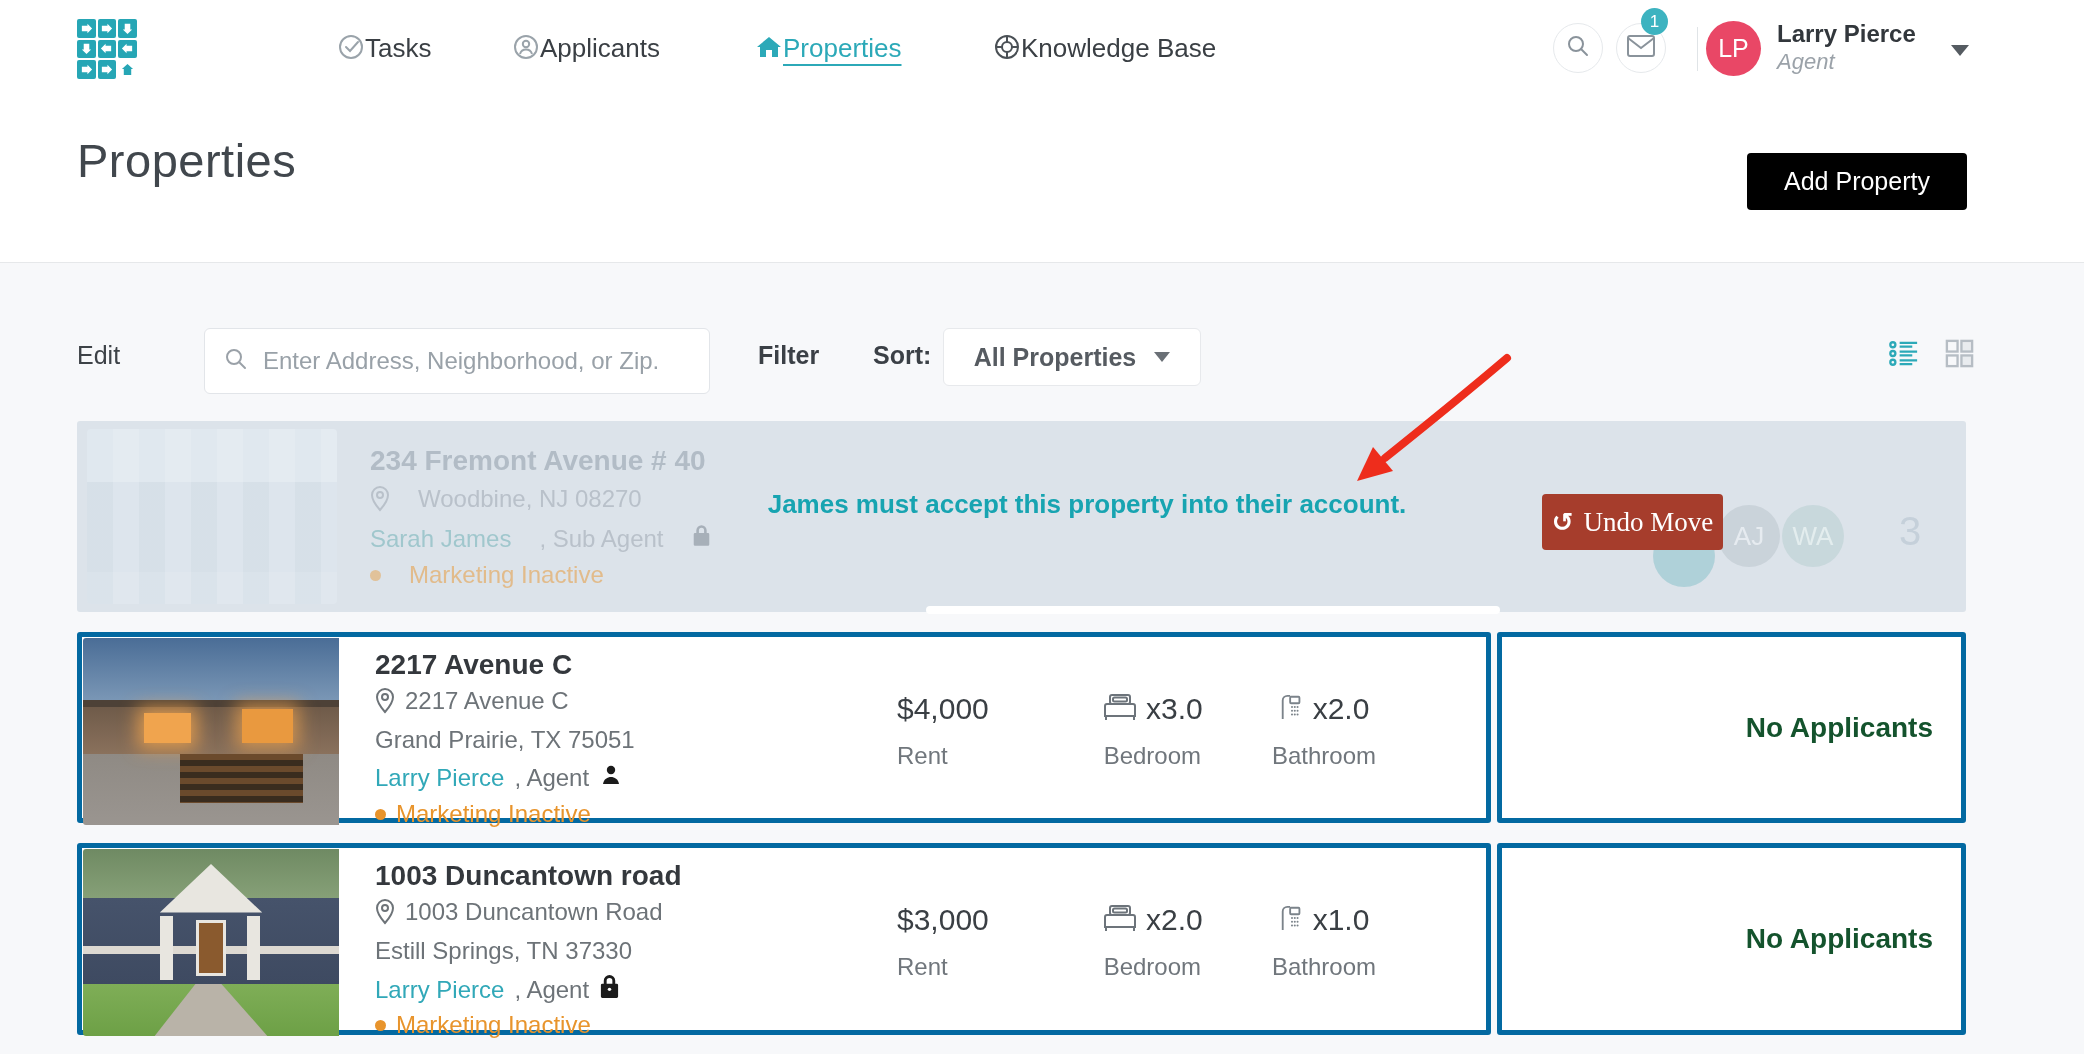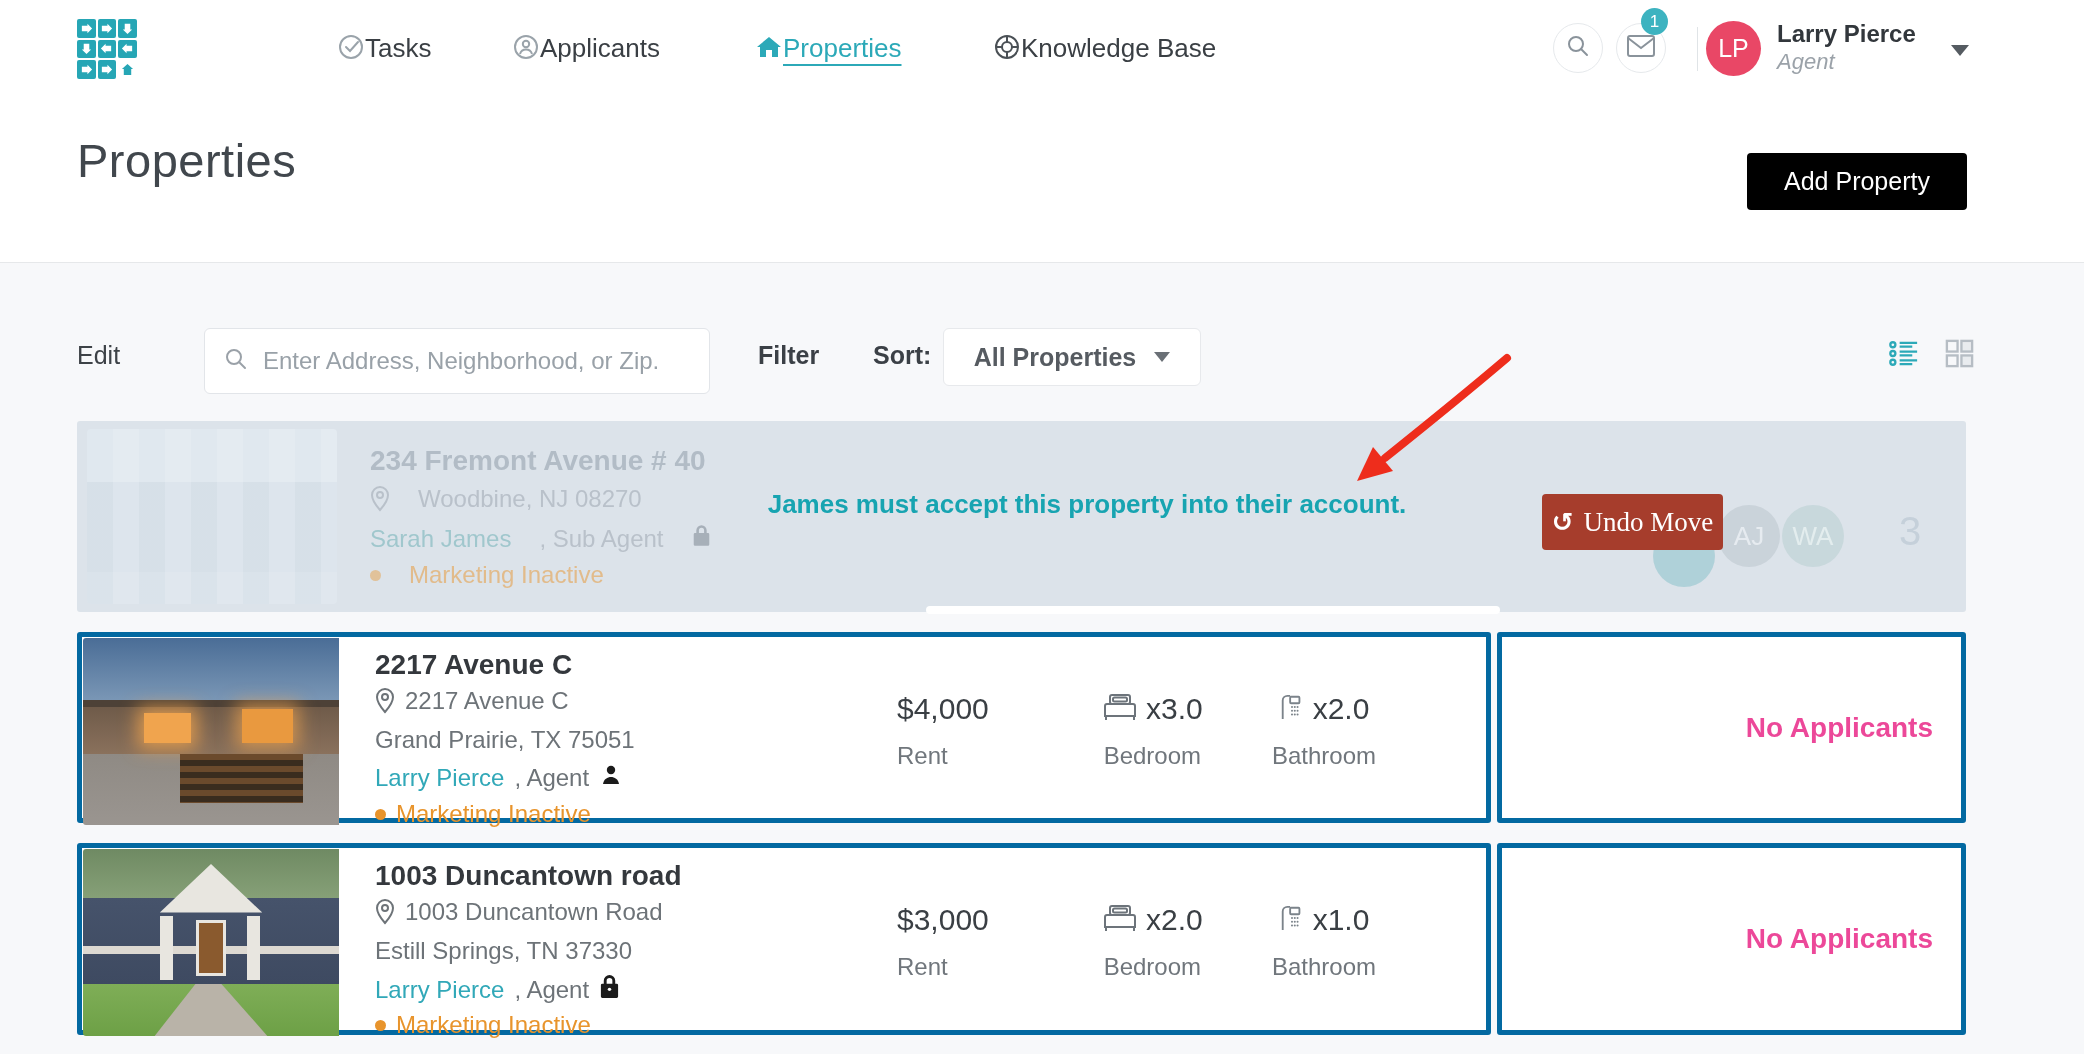--- a/index.html
+++ b/index.html
@@ -61,21 +61,21 @@
   .sort-select .sel-val { font-size:25px; font-weight:600; color:#565b61; }
   .sel-caret { width:0; height:0; border-left:8px solid transparent; border-right:8px solid transparent; border-top:10px solid #6a7076; }
   .view-icons { left:1888px; top:337px; display:flex; gap:22px; }
   .view-icons svg { width:33px; height:33px; cursor:pointer; }
 
   
   .prop-row { left:77px; width:1889px; height:191px; }
   .card { position:absolute; top:0; height:100%; background:#fff; border:5px solid #0369a1; border-radius:3px; }
   .card.main { left:0; width:1414px; }
   .card.side { left:1420px; width:469px; display:flex; align-items:center; justify-content:flex-end; padding-right:28px; }
-  .no-applicants { color:#ec4899; font-size:28px; font-weight:600; }
+  .no-applicants { color:#14532d; font-size:28px; font-weight:600; }
   .prop-img { position:absolute; left:1px; top:1px; width:256px; height:187px; border-radius:3px 0 0 3px; overflow:hidden; }
   .prop-title { position:absolute; left:293px; top:12px; font-size:28px; font-weight:bold; color:#34383d; cursor:pointer; }
   .prop-line { position:absolute; left:293px; display:flex; align-items:center; gap:10px; font-size:24px; color:#6d7378; }
   .pin-icon svg { width:20px; height:26px; display:block; }
   .teal-link { color:#31a8b8; cursor:pointer; }
   .mkt-dot { width:11px; height:11px; border-radius:50%; background:#e8942c; }
   .mkt-text { color:#e8942c; }
   .stat-val { font-size:30px; color:#3a3f44; }
   .stat-label { font-size:24px; color:#70767c; margin-top:16px; }
   .stat-group { position:absolute; top:55px; display:flex; flex-direction:column; align-items:center;text-align:center; }

